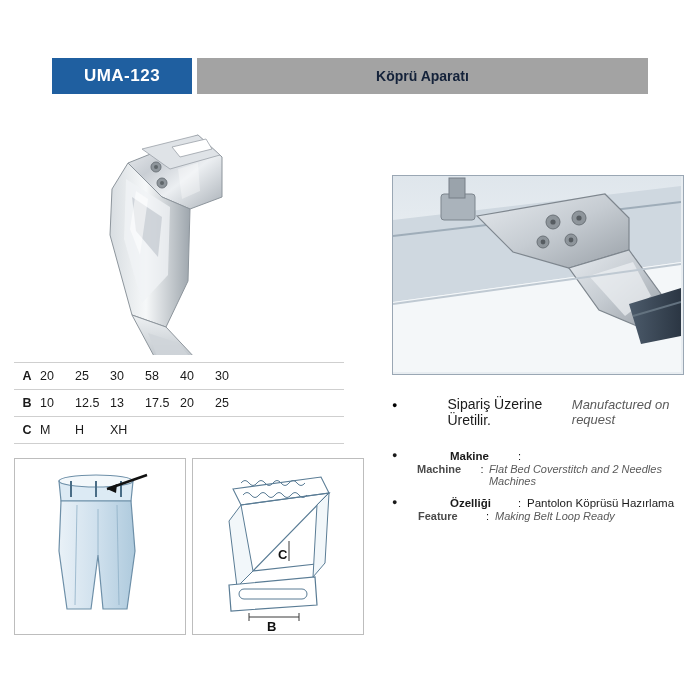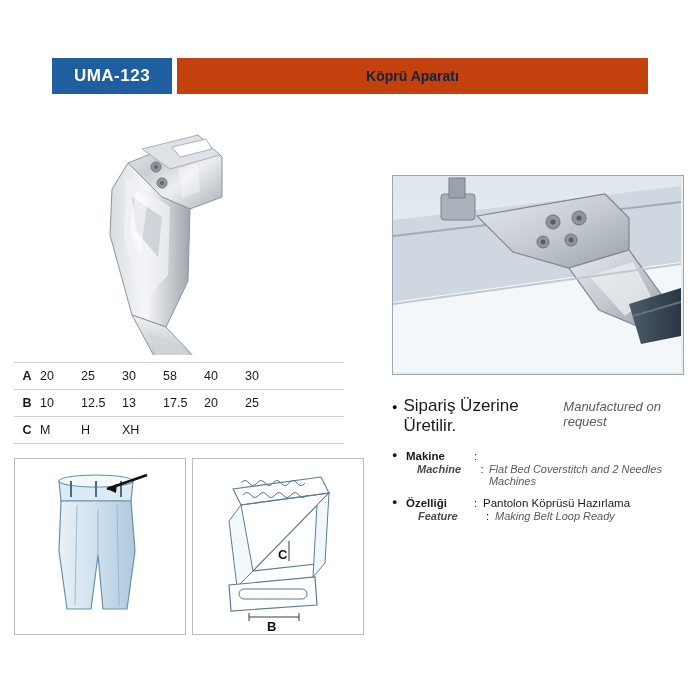--- a/index.html
+++ b/index.html
@@ -20,33 +20,33 @@
   .header {
     position: absolute;
     left: 52px;
     top: 58px;
     width: 596px;
     height: 36px;
     display: flex;
     align-items: stretch;
   }
   .header-code {
-    width: 120px;
+    width: 140px;
     background: #1f5fa0;
     color: #ffffff;
     font-size: 17px;
     font-weight: bold;
     letter-spacing: 0.5px;
     display: flex;
     align-items: center;
     justify-content: center;
   }
   .header-title {
     flex: 1;
-    background: #c2410c;
+    background: #a3a3a3;
     color: #14223a;
     font-size: 14px;
     font-weight: bold;
     display: flex;
     align-items: center;
     justify-content: center;
     margin-left: 5px;
   }
 
   
@@ -76,21 +76,21 @@
     border-bottom: 1px solid #cfcfcf;
   }
   .spec-label {
     width: 26px;
     text-align: center;
     font-weight: bold;
     font-size: 12.5px;
   }
   .spec-vals {
     display: flex;
-    gap: 8px;
+    gap: 2px;
   }
   .spec-val {
     width: 33px;
     text-align: left;
     font-size: 12.5px;
   }
 
   
   .diagram-box {
     position: absolute;
@@ -125,21 +125,21 @@
     align-items: baseline;
     gap: 6px;
     margin-bottom: 2px;
   }
   .bullet {
     color: #000;
     font-size: 9px;
     line-height: 1;
     transform: translateY(-1px);
   }
-  .bullet-tr { font-size: 17px; }
+  .bullet-tr { font-size: 14px; margin-left: 44px; }
   .bullet-en { font-size: 13px; font-style: italic; color: #5a5a5a; }
 
   .spec-lines {
     position: absolute;
     left: 392px;
     top: 450px;
     width: 305px;
     font-size: 11px;
   }
   .sl-row {
@@ -149,25 +149,25 @@
   }
   .sl-bullet {
     width: 14px;
     font-size: 9px;
     transform: translateY(-2px);
   }
   .sl-key {
     width: 68px;
     font-weight: bold;
     font-size: 11.5px;
+    margin-left: 44px;
   }
   .sl-key-it {
     width: 68px;
     font-weight: bold;
-    font-style: italic;
     font-size: 11px;
     color: #4a4a4a;
     padding-left: 12px;
   }
   .sl-colon { width: 9px; }
   .sl-val { font-size: 11.5px; }
   .sl-val-it { font-size: 11px; font-style: italic; color: #5a5a5a; }
   .gap-row { height: 9px; }
 </style>
 </head>

